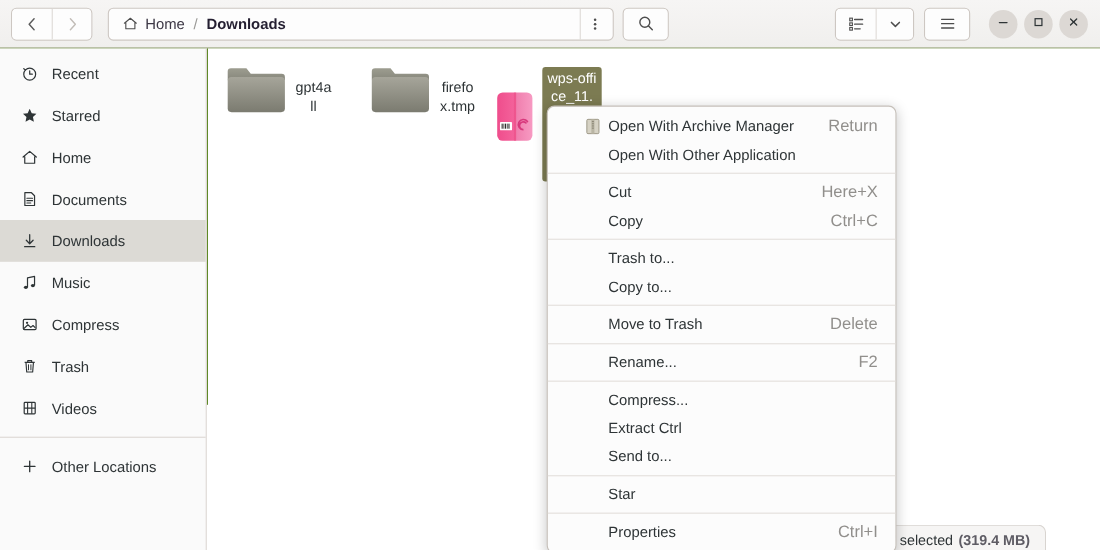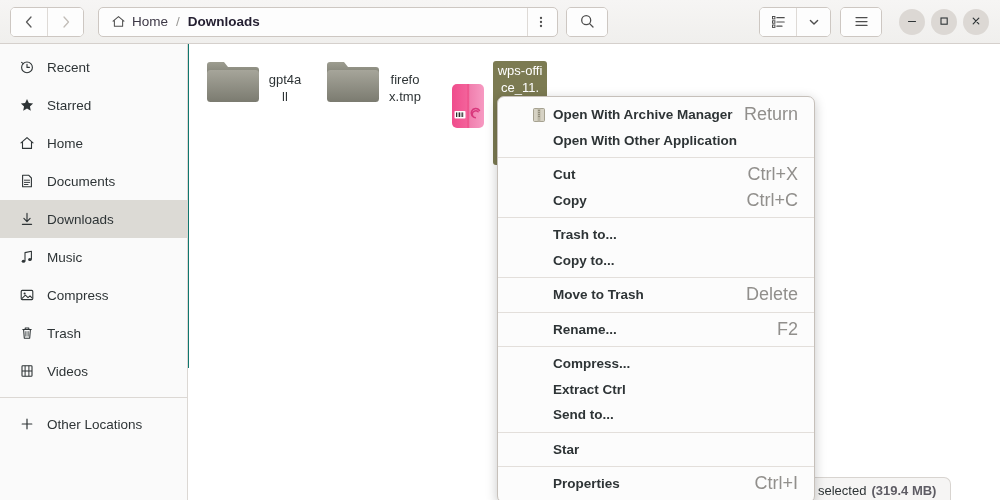--- a/index.html
+++ b/index.html
@@ -3,21 +3,21 @@
 <meta charset="utf-8">
 <style>
   * { box-sizing: border-box; margin: 0; padding: 0; }
   html, body {
     width: 1000px; height: 500px;
     font-family: "Liberation Sans", sans-serif;
     overflow: hidden;
     background: #ffffff;
     -webkit-font-smoothing: antialiased;
   }
-  .window { position: relative; width: 1000px; height: 368px; background: #0f766e; padding-left: 20px; }
+  .window { position: relative; width: 1000px; height: 368px; background: #4d7c0f; padding-left: 20px; }
 
   
   .headerbar {
     position: absolute; top: 0; left: 0; width: 1000px; height: 44px;
     background: linear-gradient(#f6f5f4, #f0efed);
     border-bottom: 1px solid #d5d0cc;
     display: flex; align-items: center;
   }
   .btn-group {
     display: flex; height: 30px;
@@ -97,22 +97,22 @@
   .ctx-item {
     display: flex; align-items: center; height: 25.5px;
     padding: 0 16px 0 30px; font-size: 13.5px; color: #2e3436;
     position: relative;
   }
   .ctx-item .ci-icon {
     position: absolute; left: 33px; width: 16px; height: 16px;
     display: flex; align-items: center; justify-content: center;
   }
   .ctx-item.has-icon { padding-left: 55px; }
-  .ctx-label { white-space: nowrap; font-weight: bold; }
-  .ctx-accel { margin-left: auto; color: #918f8c; font-size: 18px; }
+  .ctx-label { white-space: nowrap; }
+  .ctx-accel { margin-left: auto; color: #918f8c; font-size: 15px; }
   .ctx-sep { height: 1px; background: #e3dfdb; margin: 4px 0; }
 
   
   .statusbar {
     position: absolute; left: 558px; top: 477px;
     background: #f6f5f4; border: 1px solid #d8d4d0;
     border-radius: 7px 7px 0 0; border-bottom: none;
     padding: 5px 14px 7px 14px;
     font-size: 13px; color: #2e3436; white-space: nowrap;
   }
@@ -349,21 +349,21 @@
                 <stop offset="1" stop-color="#7b7b70"></stop>
             </linearGradient>
           </defs>
           <path d="M5 9 Q5 6 8 6 H22 L26 11 H54 Q57 11 57 14 V17 H5 Z" fill="url(#fg1)"></path>
           <rect x="5" y="14" width="52" height="32" rx="3.5" fill="url(#fg2)"></rect>
         </svg>
       </span>
       <span class="file-label">gpt4all</span>
     </div>
 
-    <div class="file-item" style="left:133px; top:12px;">
+    <div class="file-item" style="left:144px; top:12px;">
       <span>
         <svg width="62" height="52" viewBox="0 0 62 52">
           <path d="M5 9 Q5 6 8 6 H22 L26 11 H54 Q57 11 57 14 V17 H5 Z" fill="url(#fg1)"></path>
           <rect x="5" y="14" width="52" height="32" rx="3.5" fill="url(#fg2)"></rect>
         </svg>
       </span>
       <span class="file-label">firefox.tmp</span>
     </div>
 
     <div class="file-item selected" style="left:254px; top:10px;">
@@ -414,21 +414,21 @@
     </div>
     <div class="ctx-item has-icon">
       <span class="ctx-label">Open With Other Application</span>
       <span class="ctx-accel"></span>
     </div>
 
     <div class="ctx-sep"></div>
 
     <div class="ctx-item has-icon">
       <span class="ctx-label">Cut</span>
-      <span class="ctx-accel">Ctrl+X</span>
+      <span class="ctx-accel">Here+X</span>
     </div>
     <div class="ctx-item has-icon">
       <span class="ctx-label">Copy</span>
       <span class="ctx-accel">Ctrl+C</span>
     </div>
 
     <div class="ctx-sep"></div>
 
     <div class="ctx-item has-icon">
       <span class="ctx-label">Trash to...</span>

